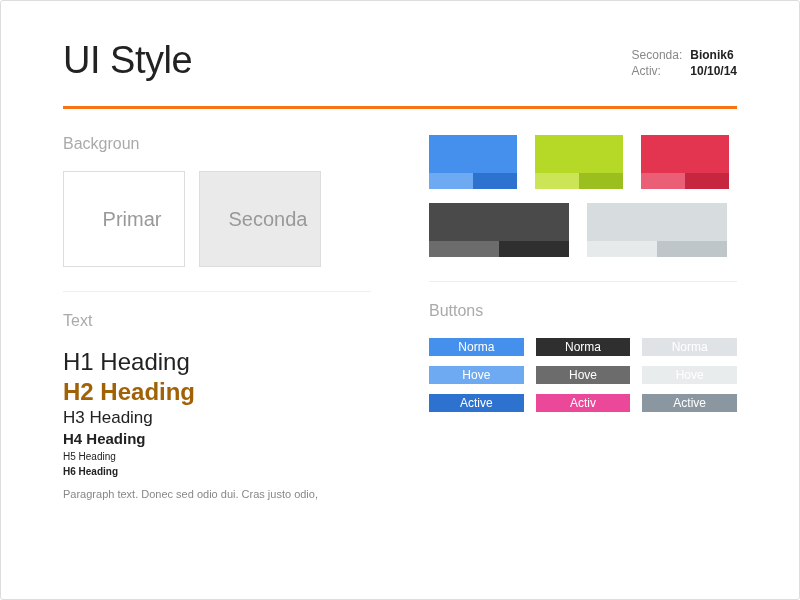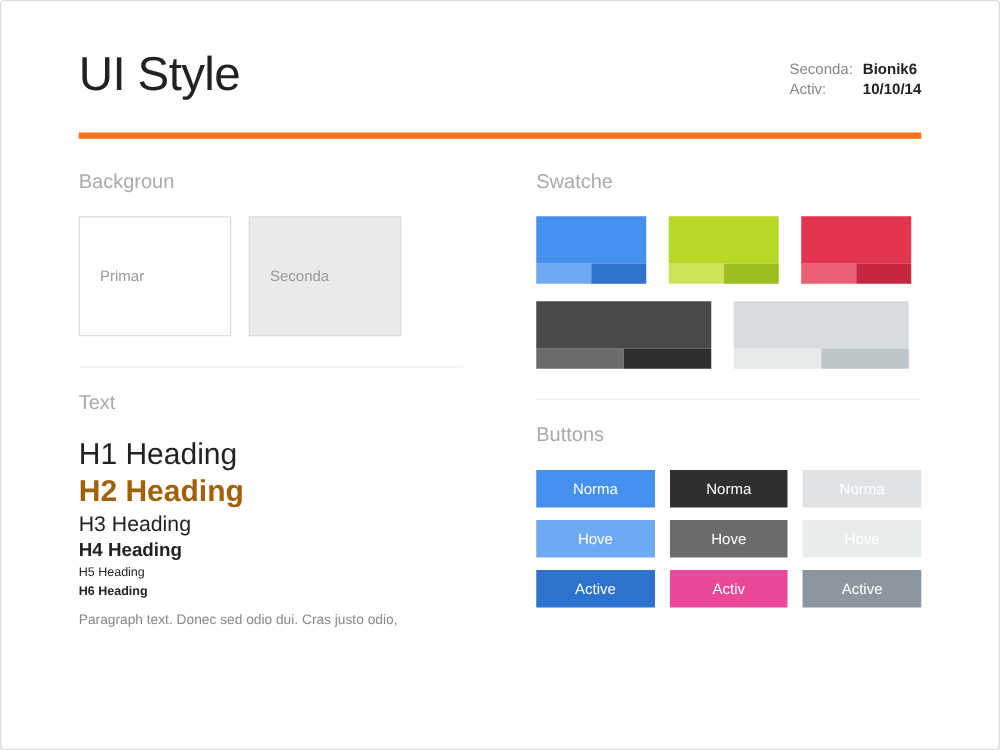--- a/index.html
+++ b/index.html
@@ -14,21 +14,21 @@
     border-radius: 3px;
   }
   .page {
     padding: 38px 62px 0 62px;
   }
   .header {
     display: flex;
     justify-content: space-between;
     align-items: flex-start;
     padding-bottom: 24px;
-    border-bottom: 5px solid #f97316;
+    border-bottom: 3px solid #f97316;
     margin-bottom: 26px;
   }
   .title {
     font-size: 38px;
     font-weight: 300;
     letter-spacing: -0.5px;
     color: #222;
   }
   .meta {
     font-size: 12px;
@@ -57,22 +57,22 @@
     margin: 24px 0 20px 0;
   }
   
   .bg-row { display: flex; gap: 14px; }
   .bg-card {
     width: 122px;
     height: 96px;
     border: 1px solid #ddd;
     display: flex;
     align-items: center;
-    justify-content: flex-start;
-    font-size: 12px;
+    justify-content: center;
+    font-size: 20px;
     color: #999;
     padding-left: 16px;
   }
   .bg-primary { background: #fff; }
   .bg-secondary { background: #eaeaea; }
   
   .h1s { font-size: 24px; font-weight: 400; color:#222; margin-bottom:2px; }
   .h2s { font-size: 24px; font-weight: 600; color:#a16207; margin-bottom:2px; }
   .h3s { font-size: 17px; font-weight: 400; color:#222; margin-bottom:2px; }
   .h4s { font-size: 15px; font-weight: 600; color:#222; margin-bottom:4px; }
@@ -90,21 +90,21 @@
     height: 54px;
     position: relative;
   }
   .swatch .main { width:100%; height: 38px; }
   .swatch .bar { display:flex; height:16px; }
   .swatch .bar div { flex:1; }
   
   .btn-row { display:flex; gap:12px; margin-bottom:10px; }
   .btn {
     flex: 1;
-    height: 30px;
+    height: 18px;
     display:flex;
     align-items:center;
     justify-content:center;
     font-size: 12px;
     font-weight: 500;
     color:#fff;
   }
 </style>
 </head>
 <body>
@@ -139,21 +139,20 @@
       <div class="h1s">H1 Heading</div>
       <div class="h2s">H2 Heading</div>
       <div class="h3s">H3 Heading</div>
       <div class="h4s">H4 Heading</div>
       <div class="h5s">H5 Heading</div>
       <div class="h6s">H6 Heading</div>
       <div class="para">Paragraph text. Donec sed odio dui. Cras justo odio,</div>
     </div>
 
     <div class="col">
-      <div class="section-title">Swatche</div>
       <div class="sw-row">
         <div class="swatch">
           <div class="main" style="background:#4490ec"></div>
           <div class="bar">
               <div style="background:#6daaf1"></div>
               <div style="background:#2e72cf"></div>
             </div>
         </div>
         <div class="swatch">
           <div class="main" style="background:#b6d928"></div>

